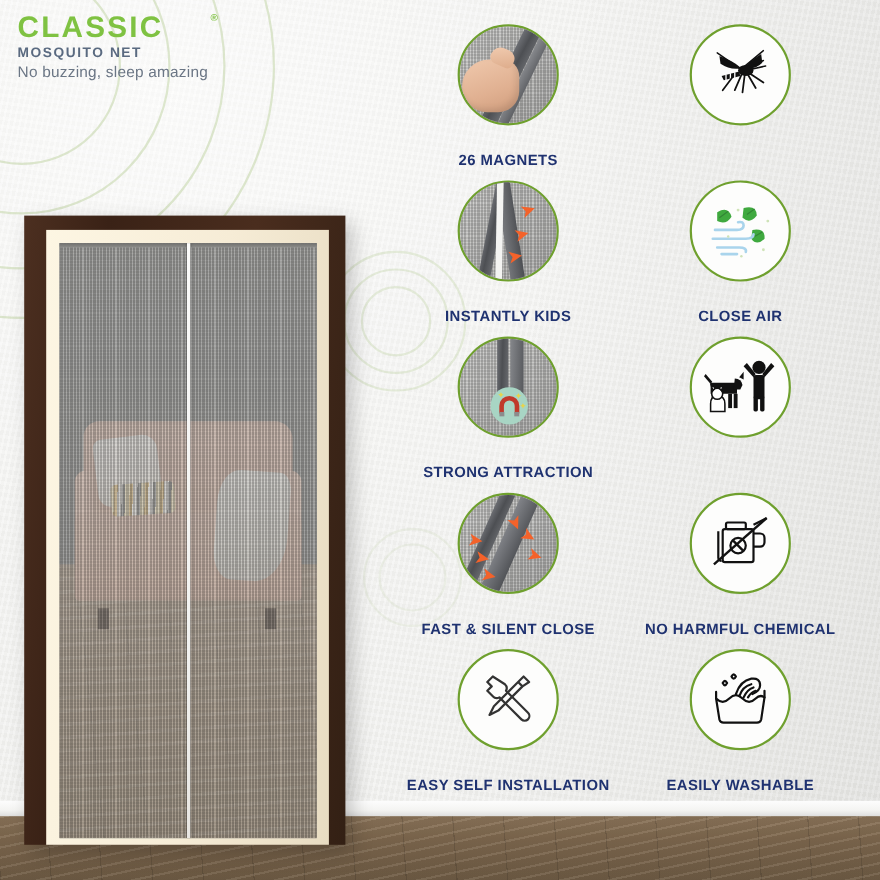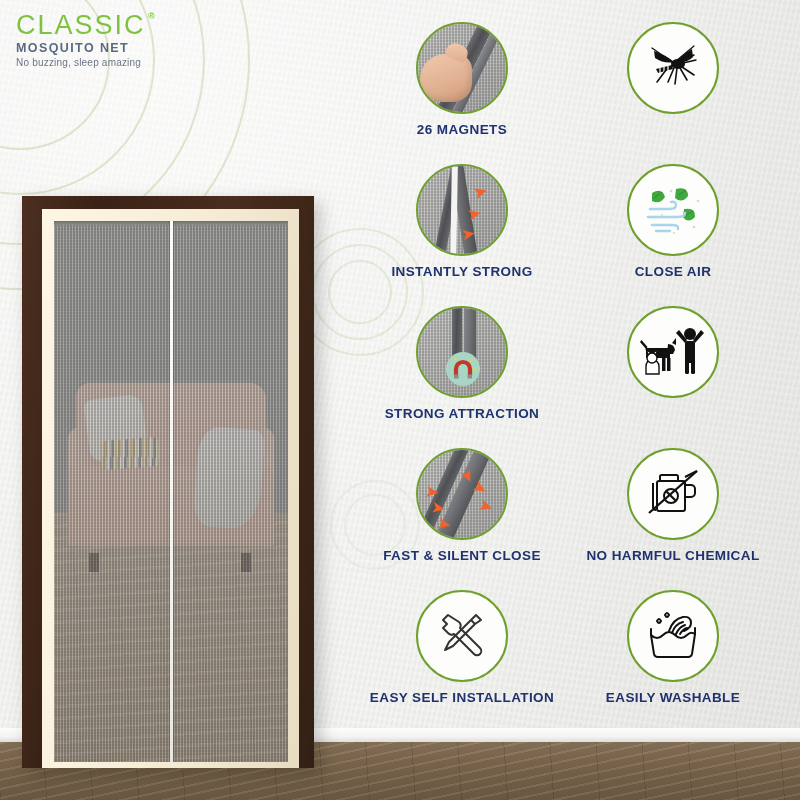--- a/index.html
+++ b/index.html
@@ -57,34 +57,34 @@
   #arcs-door .a1 { left:0; top:0; width:128px; height:128px; opacity:.38; }
   #arcs-door .a2 { left:16px; top:16px; width:96px; height:96px; opacity:.38; }
   #arcs-door .a3 { left:32px; top:32px; width:64px; height:64px; opacity:.38; }
   #arcs-mid { left:330px; top:480px; width:90px; height:90px; }
   #arcs-mid .a1 { left:0; top:0; width:90px; height:90px; opacity:.30; border-color:#cfd9c0; }
   #arcs-mid .a2 { left:14px; top:14px; width:62px; height:62px; opacity:.30; border-color:#cfd9c0; }
 
   
   #logo { position:absolute; left:16px; top:12px; z-index:6; }
   #logo-classic {
-    font-size:27px; font-weight:400; letter-spacing:2px;
+    font-size:27px; font-weight:700; letter-spacing:2px;
     color:#7fc242; line-height:1;
     position:relative; display:inline-block;
   }
   #logo-reg {
     position:absolute; right:-9px; top:-1px;
     font-size:9px; color:#7fc242; font-weight:700;
   }
   #logo-sub {
     font-size:12.5px; font-weight:600; letter-spacing:1.4px;
     color:#5a6a80; margin-top:2px;
   }
   #logo-tag {
-    font-size:10px; color:#6b7685; margin-top:2px; letter-spacing:.2px;
+    font-size:14px; color:#6b7685; margin-top:2px; letter-spacing:.2px;
   }
 
   
   #door-wrap {
     position:absolute; left:22px; top:196px; width:292px; height:572px; z-index:4;
     filter:drop-shadow(6px 6px 9px rgba(0,0,0,.22));
   }
   #door-frame {
     position:absolute; inset:0;
     background:linear-gradient(96deg,#4c2f20 0%,#3a2216 22%,#4a2d1e 60%,#332014 100%);
@@ -186,21 +186,21 @@
   .badge {
     width:92px; height:92px; margin:0 auto;
     border-radius:50%;
     border:2.5px solid #6fa02e;
     background:#fdfdfc;
     display:flex; align-items:center; justify-content:center;
     overflow:hidden; position:relative;
   }
   .badge.photo { background:#b4b4b2; }
   .label {
-    margin-top:8px;
+    margin-top:24px;
     font-size:13.5px; font-weight:700; letter-spacing:.4px;
     color:#1f3270; line-height:1.18;
     white-space:pre-line;
   }
   .col-a { left:22px; width:190px; }
   .col-b { left:230px; width:196px; }
   .r1 { top:0; }  .r2 { top:142px; } .r3 { top:284px; }
   .r4 { top:426px; } .r5 { top:568px; }
 
   
@@ -332,21 +332,21 @@
       <div class="ph">
           <div class="ph-mesh"></div>
         <div class="strip" style="left:24px;top:-12px;width:11px;height:120px;transform:rotate(11deg);"></div>
         <div class="strip" style="left:40px;top:-12px;width:13px;height:120px;transform:rotate(-9deg);background:linear-gradient(92deg,#7d7f83,#4a4c50);"></div>
         <div style="position:absolute;left:33px;top:-10px;width:6px;height:118px;transform:rotate(1deg);background:#f4f4f2;"></div>
         <span class="arrow" style="left:56px;top:18px;transform:rotate(-18deg);">➤</span>
         <span class="arrow" style="left:50px;top:40px;transform:rotate(-14deg);">➤</span>
         <span class="arrow" style="left:44px;top:60px;transform:rotate(-10deg);">➤</span>
       </div>
     </div>
-    <div class="label">INSTANTLY STRONG</div>
+    <div class="label">INSTANTLY KIDS</div>
   </div>
 
   <div class="feature col-b r2">
     <div class="badge">
       <svg width="66" height="58" viewBox="0 0 66 58">
         <g fill="#3fa93f">
           <path d="M12 12 Q22 6 25 16 Q20 24 12 20 Z"></path>
           <path d="M36 8 Q48 5 48 15 Q42 23 35 17 Z"></path>
           <path d="M44 28 Q56 26 55 36 Q48 43 43 36 Z"></path>
         </g>

